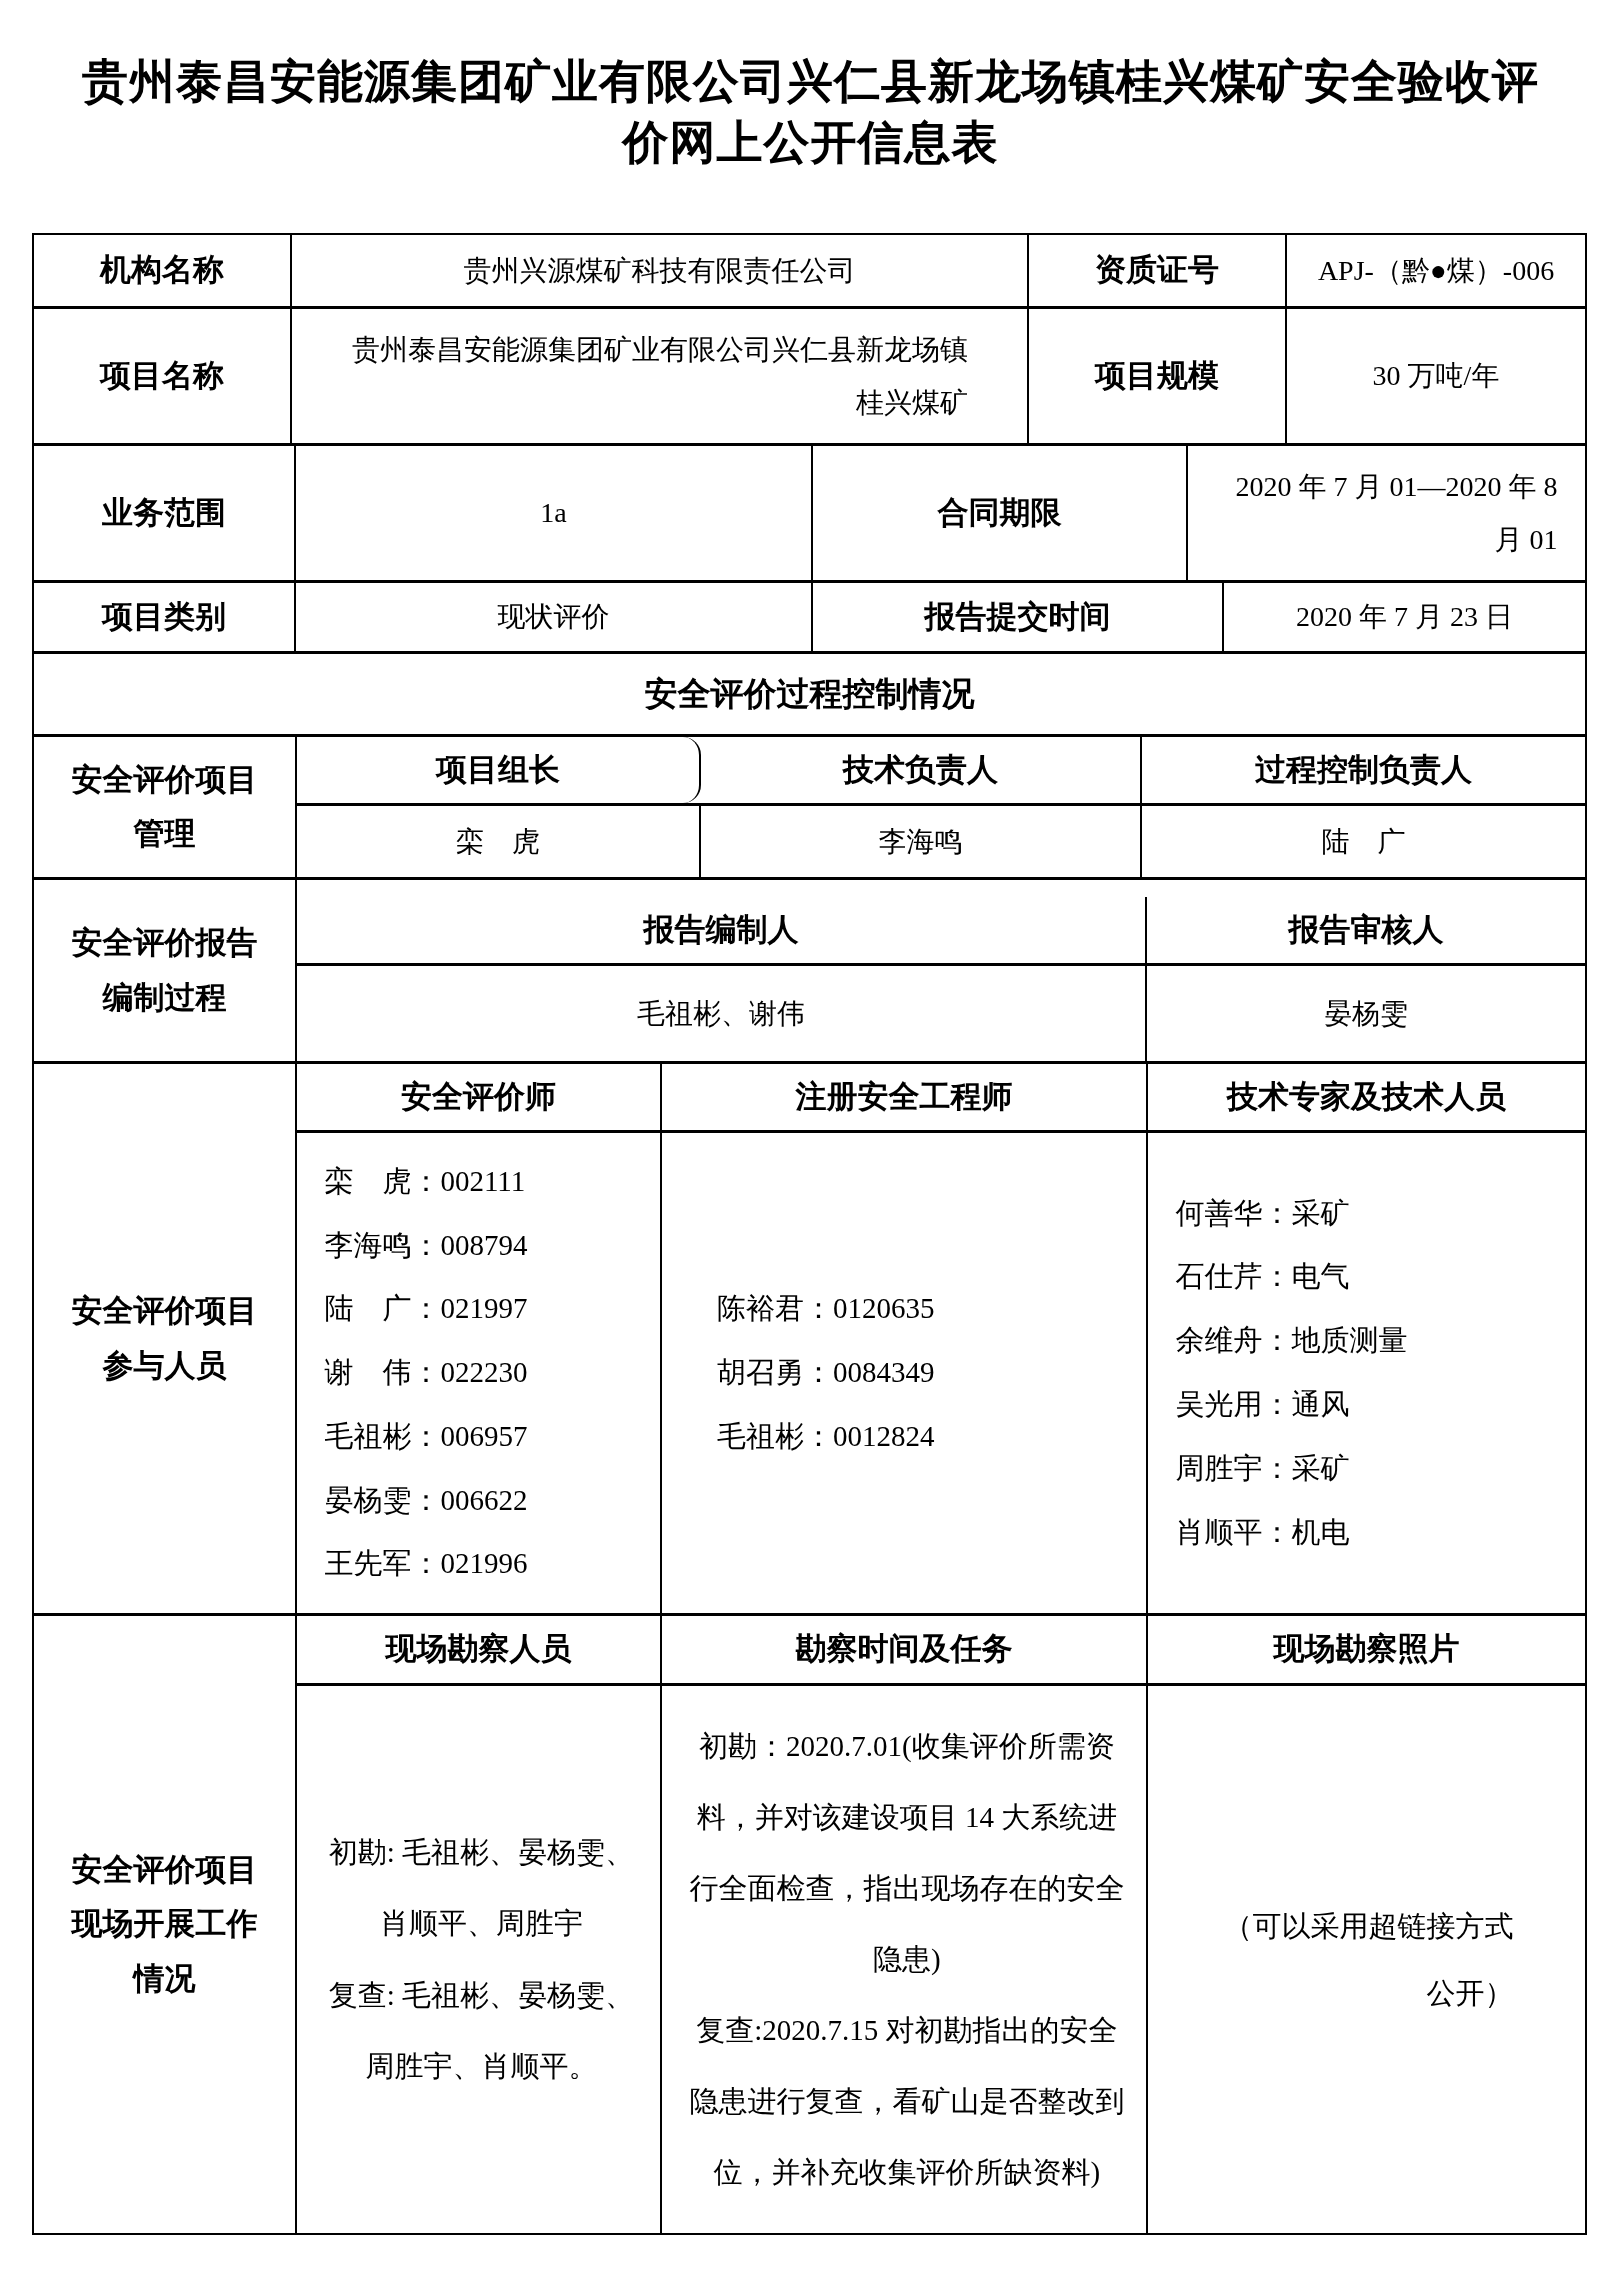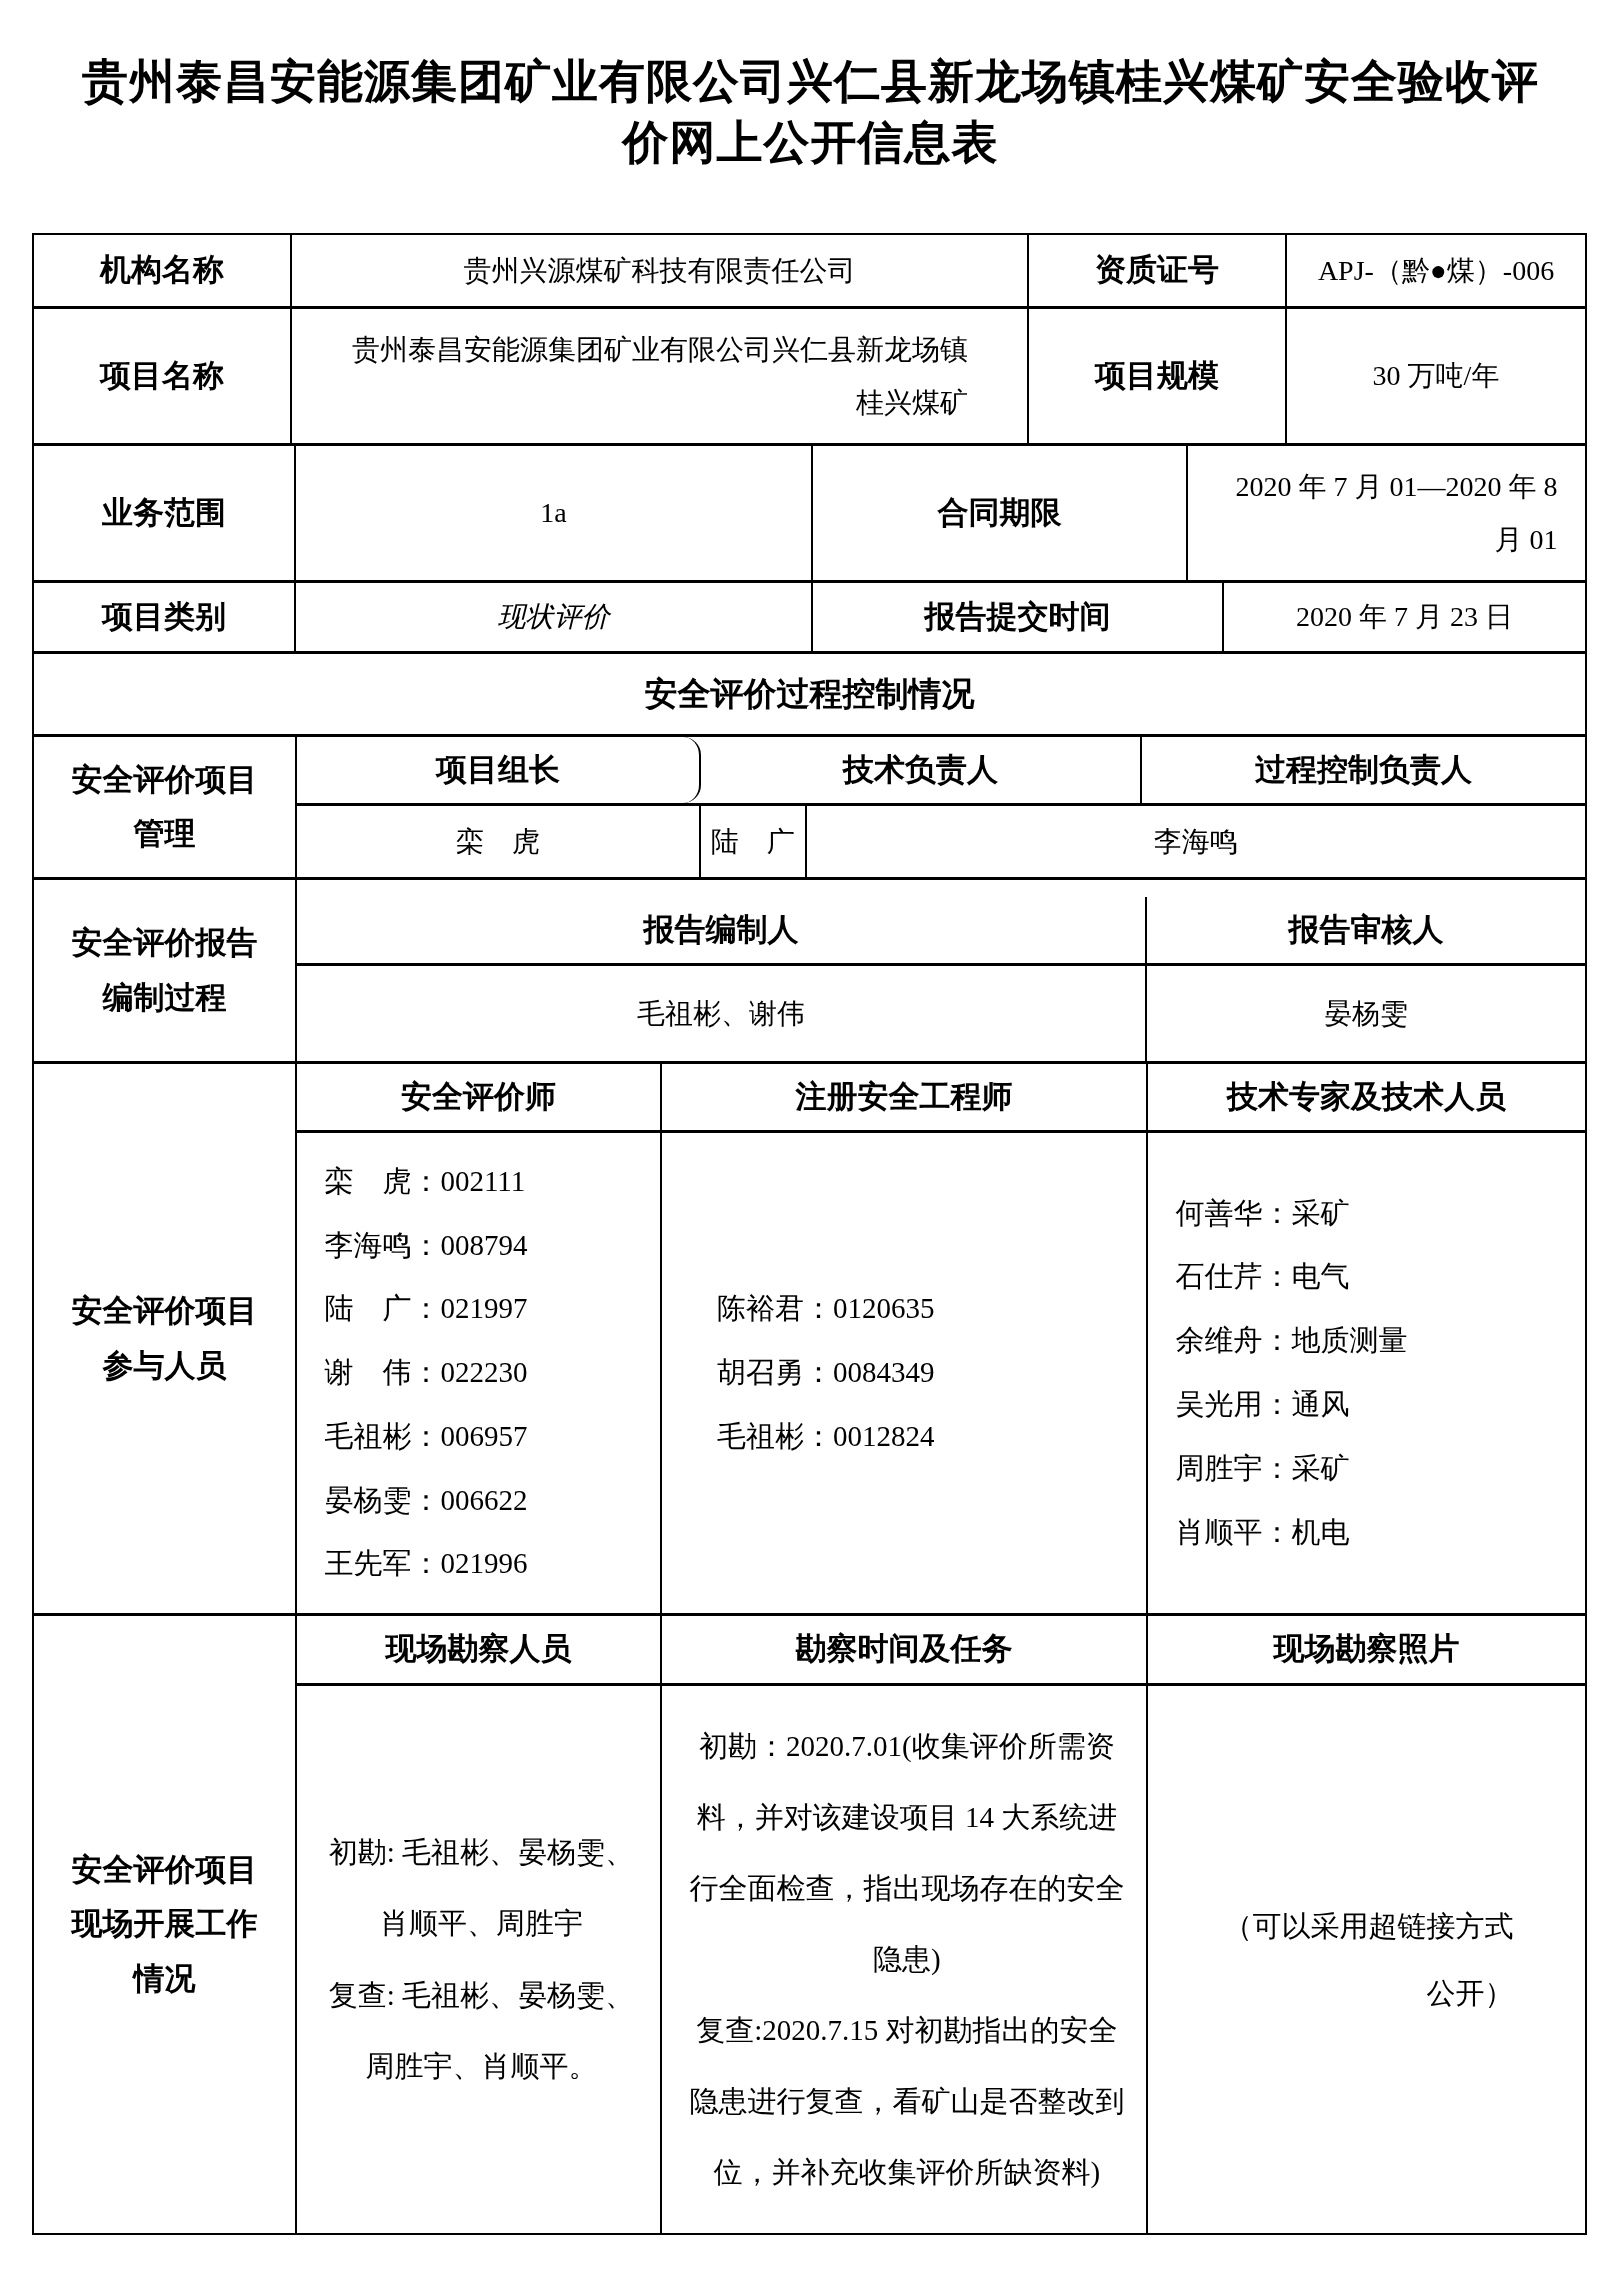--- a/index.html
+++ b/index.html
@@ -109,21 +109,21 @@
 
     <div class="row" style="min-height:137px;">
       <div class="cell lbl" style="width:262px;">业务范围</div>
       <div class="cell" style="width:517px;">1a</div>
       <div class="cell lbl" style="width:375px;">合同期限</div>
       <div class="cell" style="padding:3.9px 27.4px;">2020 年 7 月 01—2020 年 8 月 01</div>
     </div>
 
     <div class="row" style="min-height:71px;">
       <div class="cell lbl" style="width:262px;">项目类别</div>
-      <div class="cell" style="width:517px;font-style:italic;">现状评价</div>
+      <div class="cell" style="width:517px;">现状评价</div>
       <div class="cell lbl" style="width:411px;">报告提交时间</div>
       <div class="cell">2020 年 7 月 23 日</div>
     </div>
 
     <div class="row title-row">
       <div class="cell" style="border-right:none;">
         <span class="lbl" style="font-size:33px;">安全评价过程控制情况</span>
       </div>
     </div>
 
@@ -133,22 +133,22 @@
         <div>管理</div>
       </div>
       <div class="sect-body">
         <div class="sect-row" style="min-height:69px;">
           <div class="cell lbl" style="width:404px;border-radius:18px;">项目组长</div>
           <div class="cell lbl" style="width:441px;">技术负责人</div>
           <div class="cell lbl">过程控制负责人</div>
         </div>
         <div class="sect-row" style="min-height:71px;">
           <div class="cell" style="width:404px;">栾　虎</div>
+          <div class="cell" style="width:441px;">李海鸣</div>
           <div class="cell">陆　广</div>
-          <div class="cell" style="width:441px;">李海鸣</div>
         </div>
       </div>
     </div>
 
     <div class="sect">
       <div class="sect-label lbl" style="width:263px;">
         <div>安全评价报告</div>
         <div>编制过程</div>
       </div>
       <div class="sect-body">

